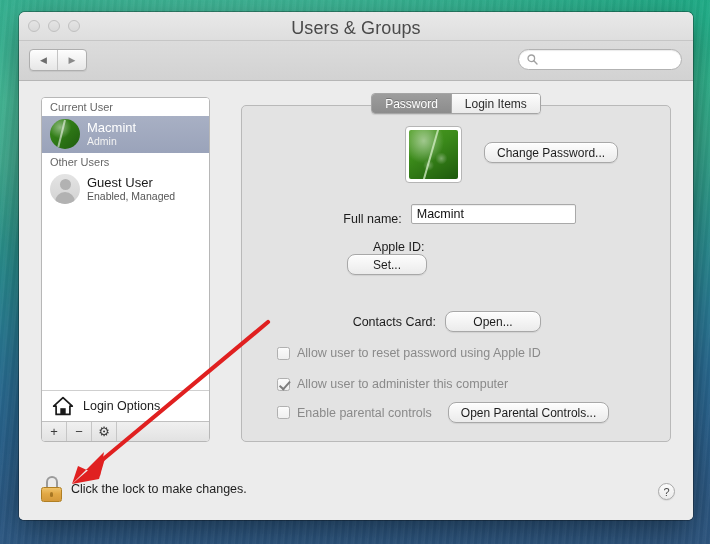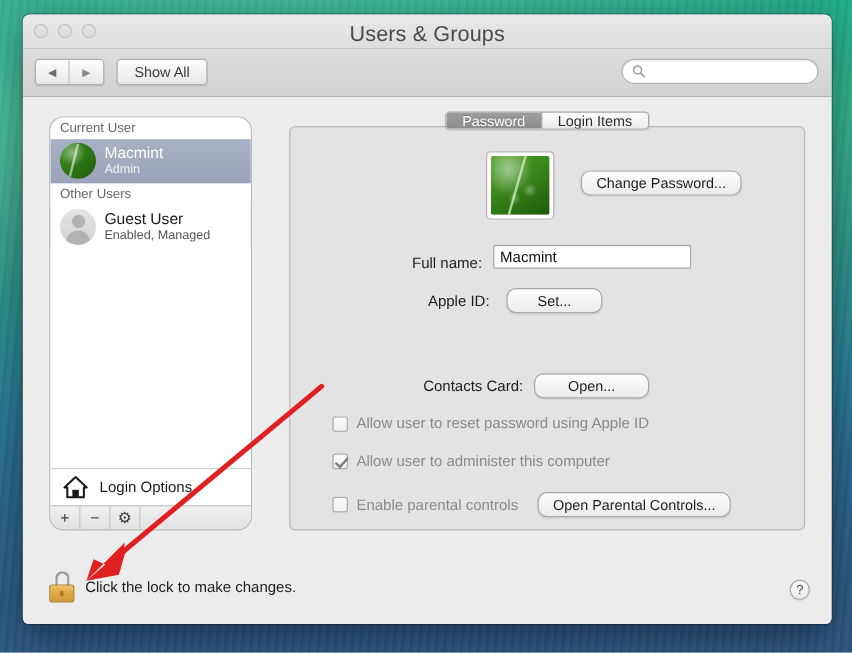--- a/index.html
+++ b/index.html
@@ -135,21 +135,21 @@
     background: #ececec;
   }
 
   
   .sidebar {
     position: absolute;
     left: 22px; top: 16px;
     width: 169px; height: 345px;
     background: #fff;
     border: 1px solid #b7b7b7;
-    border-radius: 12px;
+    border-radius: 4px;
     display: flex; flex-direction: column;
     overflow: hidden;
   }
   .grouphdr {
     font-size: 11px; color: #666;
     padding: 3px 0 3px 8px;
     background: #fff;
   }
   .userrow {
     display: flex; align-items: center;
@@ -231,21 +231,21 @@
     border-radius: 5px;
   }
 
   .tabs {
     position: absolute;
     left: 222px; top: 12px;
     width: 430px;
     display: flex; justify-content: center;
   }
   .tabgroup {
-    display: flex; height: 15px;
+    display: flex; height: 21px;
     border: 1px solid #a5a5a5; border-radius: 4px;
     overflow: hidden;
     box-shadow: 0 1px 1px rgba(0,0,0,.10), 0 1px 0 rgba(255,255,255,.6) inset;
   }
   .tab {
     padding: 0 13px;
     display: flex; align-items: center;
     font-size: 12px;
     background: linear-gradient(to bottom,#fdfdfd,#eaeaea);
     color: #2d2d2d;
@@ -402,21 +402,20 @@
       <div class="light"></div>
     </div>
     <div class="win-title">Users &amp; Groups</div>
   </div>
 
   <div class="toolbar">
     <div class="navseg">
       <div class="seg">◀</div>
       <div class="seg">▶</div>
     </div>
-    <div class="showall">Show All</div>
     <div class="searchbox">
       <svg class="mag" width="11" height="11" viewBox="0 0 11 11">
         <circle cx="4.3" cy="4.3" r="3.3" fill="none" stroke="#555" stroke-width="1.3"></circle>
         <line x1="6.8" y1="6.8" x2="10" y2="10" stroke="#555" stroke-width="1.4" stroke-linecap="round"></line>
       </svg>
       <input type="text" placeholder="" style="">
     </div>
   </div>
 
   <div class="body">
@@ -469,41 +468,41 @@
         <div class="btn">Change Password...</div>
       </div>
 
       <div class="row" style="left:84px; top:96px; width:250px;">
         <div class="rowlabel" style="width:82px;margin-top:10px;">Full name:</div>
         <div class="textfield" style="margin-left:9px;">
           <input type="text" value="Macmint" style="">
         </div>
       </div>
 
-      <div class="row" style="left:84px; top:134px;">
+      <div class="row" style="left:98px; top:134px;flex-direction:column;">
         <div class="rowlabel" style="width:82px;">Apple ID:</div>
-        <div class="btn" style="margin-left:14px; width:80px;">Set...</div>
+        <div class="btn" style="margin-left:7px; width:80px;">Set...</div>
       </div>
 
       <div class="row" style="left:84px; top:205px;">
         <div class="rowlabel" style="width:110px;">Contacts Card:</div>
         <div class="btn" style="margin-left:9px; width:96px;">Open...</div>
       </div>
 
       <div class="checkrow" style="left:35px; top:271px;">
         <div class="cbox checked"></div>
         <div class="cblabel">Allow user to administer this computer</div>
       </div>
 
       <div class="checkrow" style="left:35px; top:240px;">
         <div class="cbox"></div>
         <div class="cblabel">Allow user to reset password using Apple ID</div>
       </div>
 
-      <div class="checkrow" style="left:35px; top:304px;">
+      <div class="checkrow" style="left:35px; top:296px;">
         <div class="cbox"></div>
         <div class="cblabel">Enable parental controls</div>
         <div class="btn" style="margin-left:9px;">Open Parental Controls...</div>
       </div>
     </div>
 
     <div class="tabs">
       <div class="tabgroup">
         <div class="tab active">Password</div>
         <div class="tab">Login Items</div>

